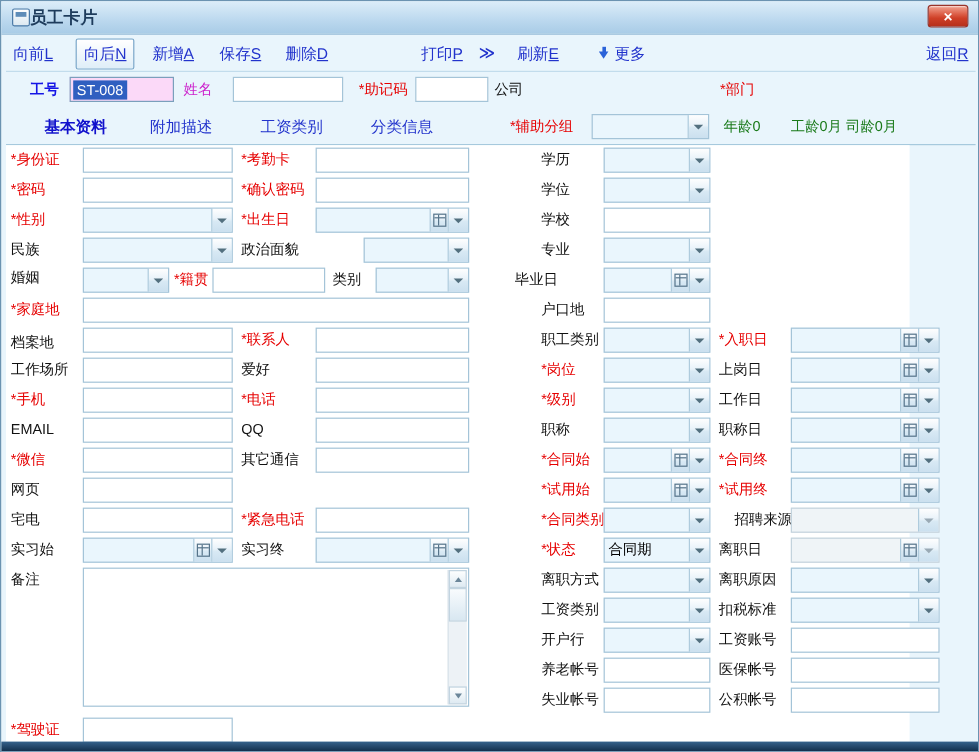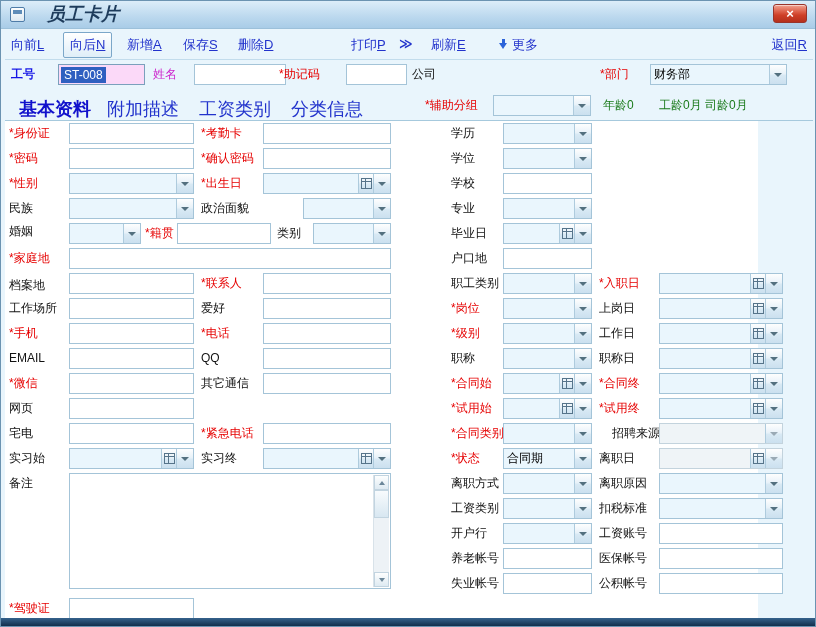--- a/index.html
+++ b/index.html
@@ -5,46 +5,46 @@
   * { margin:0; padding:0; box-sizing:border-box; }
   body { background:#9AA7B0; font-family:"Liberation Sans","DejaVu Sans",sans-serif; }
   .window { position:relative; width:816px; height:627px; margin:0 auto; background:#E9F5FC; border:1px solid #6B93B1; overflow:hidden; }
 
   
   .titlebar { position:absolute; left:0; top:0; width:100%; height:28px;
     background:linear-gradient(#DCEDF9,#BBD8EE 60%,#A9CCE7); border-bottom:1px solid #9CC0DA; }
   .title-icon { position:absolute; left:9px; top:6px; width:15px; height:15px; border-radius:2px;
     background:linear-gradient(#FDFDFD,#DCE9F2); border:1px solid #4E7CA8; }
   .title-icon::after { content:""; position:absolute; left:2px; top:2px; right:2px; height:4px; background:#5E8CB8; }
-  .title-text { position:absolute; left:46px; top:0; line-height:27px; font-size:18px; font-weight:bold; color:#1E3C5C;font-style:italic; }
+  .title-text { position:absolute; left:24px; top:0; line-height:27px; font-size:14px; font-weight:bold; color:#1E3C5C; }
   .close { position:absolute; right:8px; top:3px; width:34px; height:19px; border-radius:3px; cursor:pointer;
     border:1px solid #99342B; background:linear-gradient(#F1A493,#DC5E47 40%,#CE3F27 60%,#B5301C);
     color:#fff; display:flex; align-items:center; justify-content:center; box-shadow:inset 0 1px 0 rgba(255,255,255,.5); }
   .close .x { font-size:13px; font-weight:bold; line-height:1; }
 
   
   .toolbar { position:absolute; left:4px; top:28px; width:808px; height:31px; border-bottom:1px solid #C2DCEC; }
   .tb { position:absolute; top:7px; font-size:13px; color:#2233CC; cursor:pointer; white-space:nowrap; }
   .tb .key { text-decoration:underline; }
   .tb.active { top:3px; padding:3px 6px; border:1px solid #7BA7C9; border-radius:2px; background:linear-gradient(#FFFFFF,#DFEEF8); }
   .chev { font-weight:bold; }
   .more-icon { position:relative; display:inline-block; width:9px; height:11px; margin-right:4px; vertical-align:-1px; }
   .more-icon::before { content:""; position:absolute; left:3px; top:0; width:3px; height:5px; background:#2B63D9; }
   .more-icon::after { content:""; position:absolute; left:0; top:4px; border-left:4.5px solid transparent; border-right:4.5px solid transparent; border-top:6px solid #2B63D9; }
 
   
   .header-row { position:absolute; left:4px; top:59px; width:808px; height:30px; }
   .tab-row { position:absolute; left:4px; top:89px; width:808px; height:31px; border-bottom:1px solid #A6C9DD; }
-  .tab { position:absolute; top:7px; font-size:18px; color:#2233CC; cursor:pointer; white-space:nowrap; }
+  .tab { position:absolute; top:7px; font-size:13px; color:#2233CC; cursor:pointer; white-space:nowrap;margin-left:18px; }
   .tab.active { font-weight:bold; color:#1111CC; }
 
   
   .lbl { position:absolute; font-size:12px; line-height:21px; color:#111; white-space:nowrap; }
   .lbl.req { color:#E60000; }
-  .lbl.blue { color:#1515E6; font-weight:bold; }
+  .lbl.blue { color:#1515E6; font-weight:bold;margin-left:14px; }
   .lbl.magenta { color:#CC22CC; }
   .lbl.green { color:#1A7A1A; }
   .plain { position:absolute; font-size:12px; line-height:21px; color:#111; max-width:118px; overflow:hidden; white-space:nowrap; }
 
   
   .inp { position:absolute; height:21px; border:1px solid #A4C4D8; background:#fff; font-size:12px; padding:0 3px; font-family:inherit; outline:none; }
   .combo { position:absolute; height:21px; border:1px solid #A4C4D8; background:#EAF6FD; display:flex; align-items:center; }
   .combo .val { flex:1; font-size:12px; padding-left:3px; overflow:hidden; white-space:nowrap; }
   .dd { width:17px; align-self:stretch; cursor:pointer; border-left:1px solid #AECBDD;
     background:linear-gradient(#FEFEFE,#E8F2F9 45%,#D8E9F4 55%,#CBE0EF); display:flex; align-items:center; justify-content:center; }
@@ -97,28 +97,24 @@
     <span class="tb" style="right:6px"><span>返回</span><span class="key">R</span></span>
   </div>
 
   <div class="header-row">
     <span class="lbl blue" style="left:6px;top:4px">工号</span>
     <div class="empno" style="left:53px;top:4px;width:87px">
         <span class="sel">ST-008</span>
       </div>
     <span class="lbl magenta" style="left:148px;top:4px">姓名</span>
     <input class="inp" style="left: 189px; top: 4px; width: 92px;">
-    <span class="lbl req" style="left:274px;top:4px">*助记码</span>
+    <span class="lbl req" style="left:294px;top:4px">*助记码</span>
     <input class="inp" style="left: 341px; top: 4px; width: 61px;">
     <span class="lbl" style="left:407px;top:4px">公司</span>
     <span class="lbl req" style="left:595px;top:4px">*部门</span>
-    <div class="combo" style="left:645px;top:4px;width:137px">
-        <span class="val">财务部</span>
-        <span class="dd"></span>
-      </div>
   </div>
 
   <div class="tab-row">
     <span class="tab active" style="left:14px">基本资料</span>
     <span class="tab" style="left:102px">附加描述</span>
     <span class="tab" style="left:194px">工资类别</span>
     <span class="tab" style="left:286px">分类信息</span>
     <span class="lbl req" style="left:420px;top:5px">*辅助分组</span>
     <div class="combo" style="left:488px;top:5px;width:98px">
         <span class="val"></span>
@@ -185,21 +181,21 @@
         <span class="val"></span>
         <span class="dd"></span>
       </div>
     <span class="lbl req" style="left:140px;top:102px">*籍贯</span>
     <input class="inp" style="left: 172px; top: 102px; width: 94px;">
     <span class="lbl" style="left:272px;top:102px">类别</span>
     <div class="combo" style="left:308px;top:102px;width:78px">
         <span class="val"></span>
         <span class="dd"></span>
       </div>
-    <span class="lbl" style="left:446px;top:102px">毕业日</span>
+    <span class="lbl" style="left:424px;top:102px">毕业日</span>
     <div class="combo" style="left:498px;top:102px;width:89px">
         <span class="val"></span>
         <span class="cal"></span>
         <span class="dd"></span>
       </div>
 
     <span class="lbl req" style="left:4px;top:127px">*家庭地</span>
     <input class="inp" style="left: 64px; top: 127px; width: 322px;">
     <span class="lbl" style="left:446px;top:127px">户口地</span>
     <input class="inp" style="left: 498px; top: 127px; width: 89px;">

